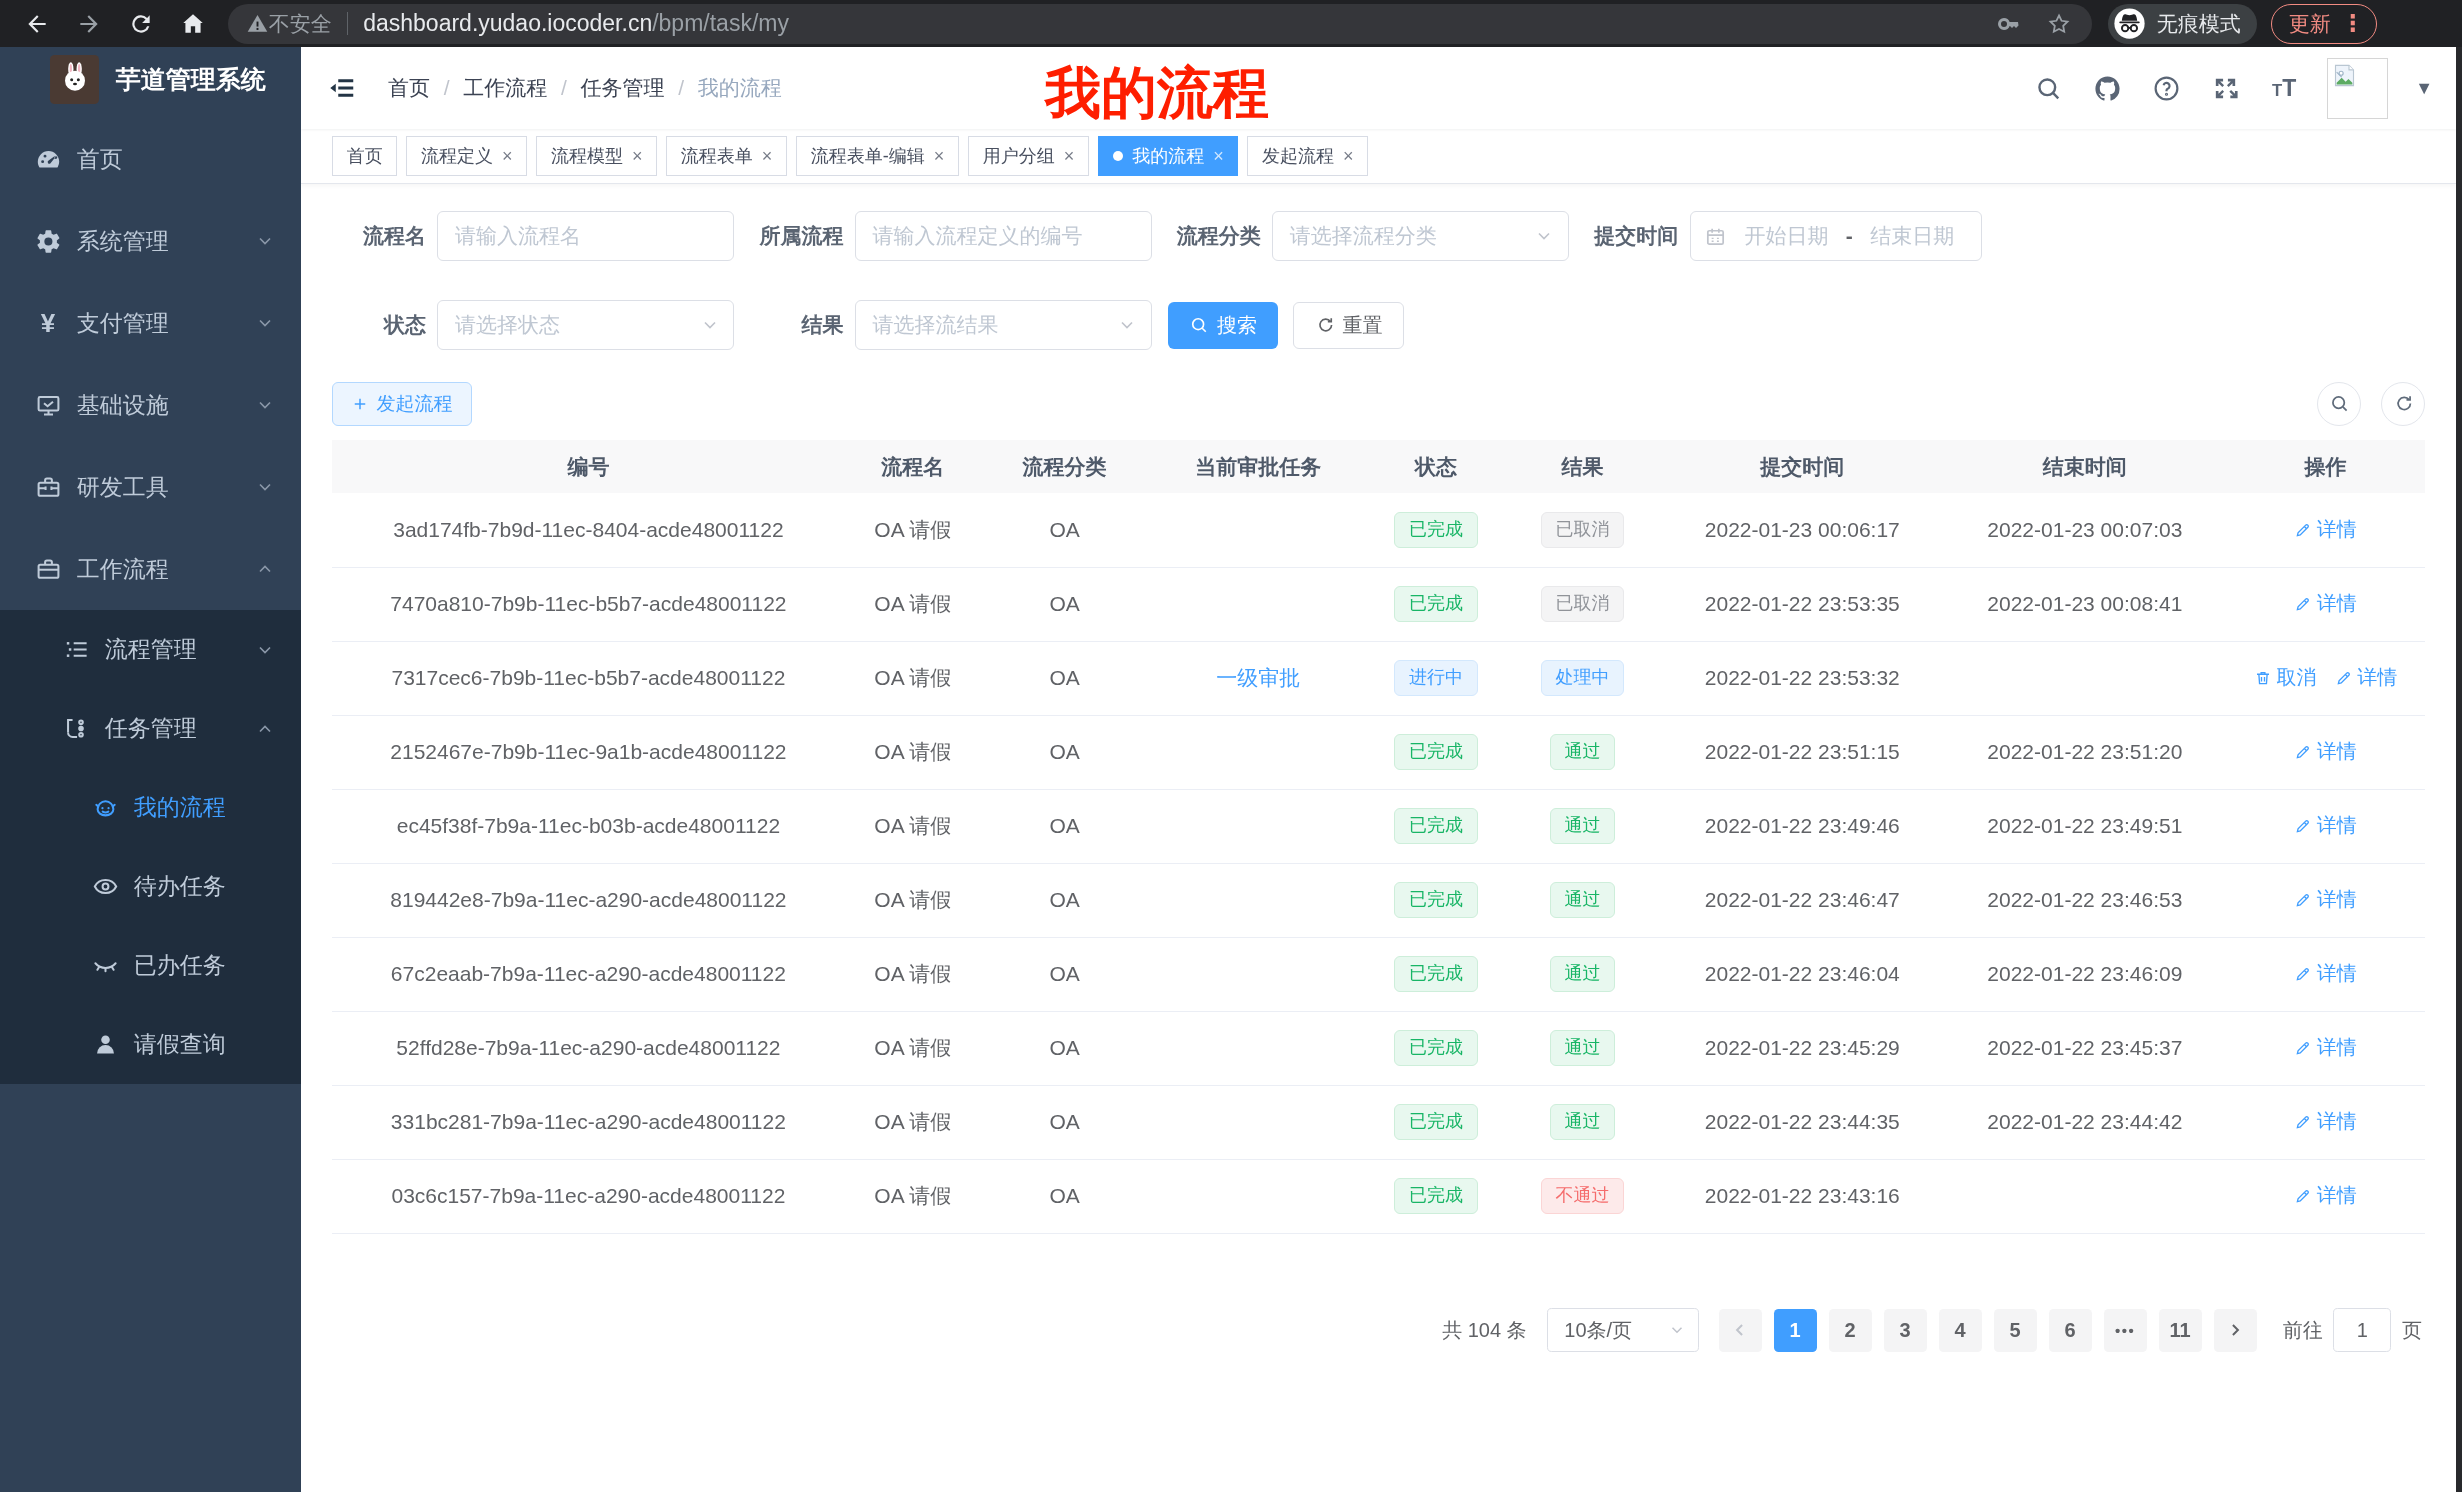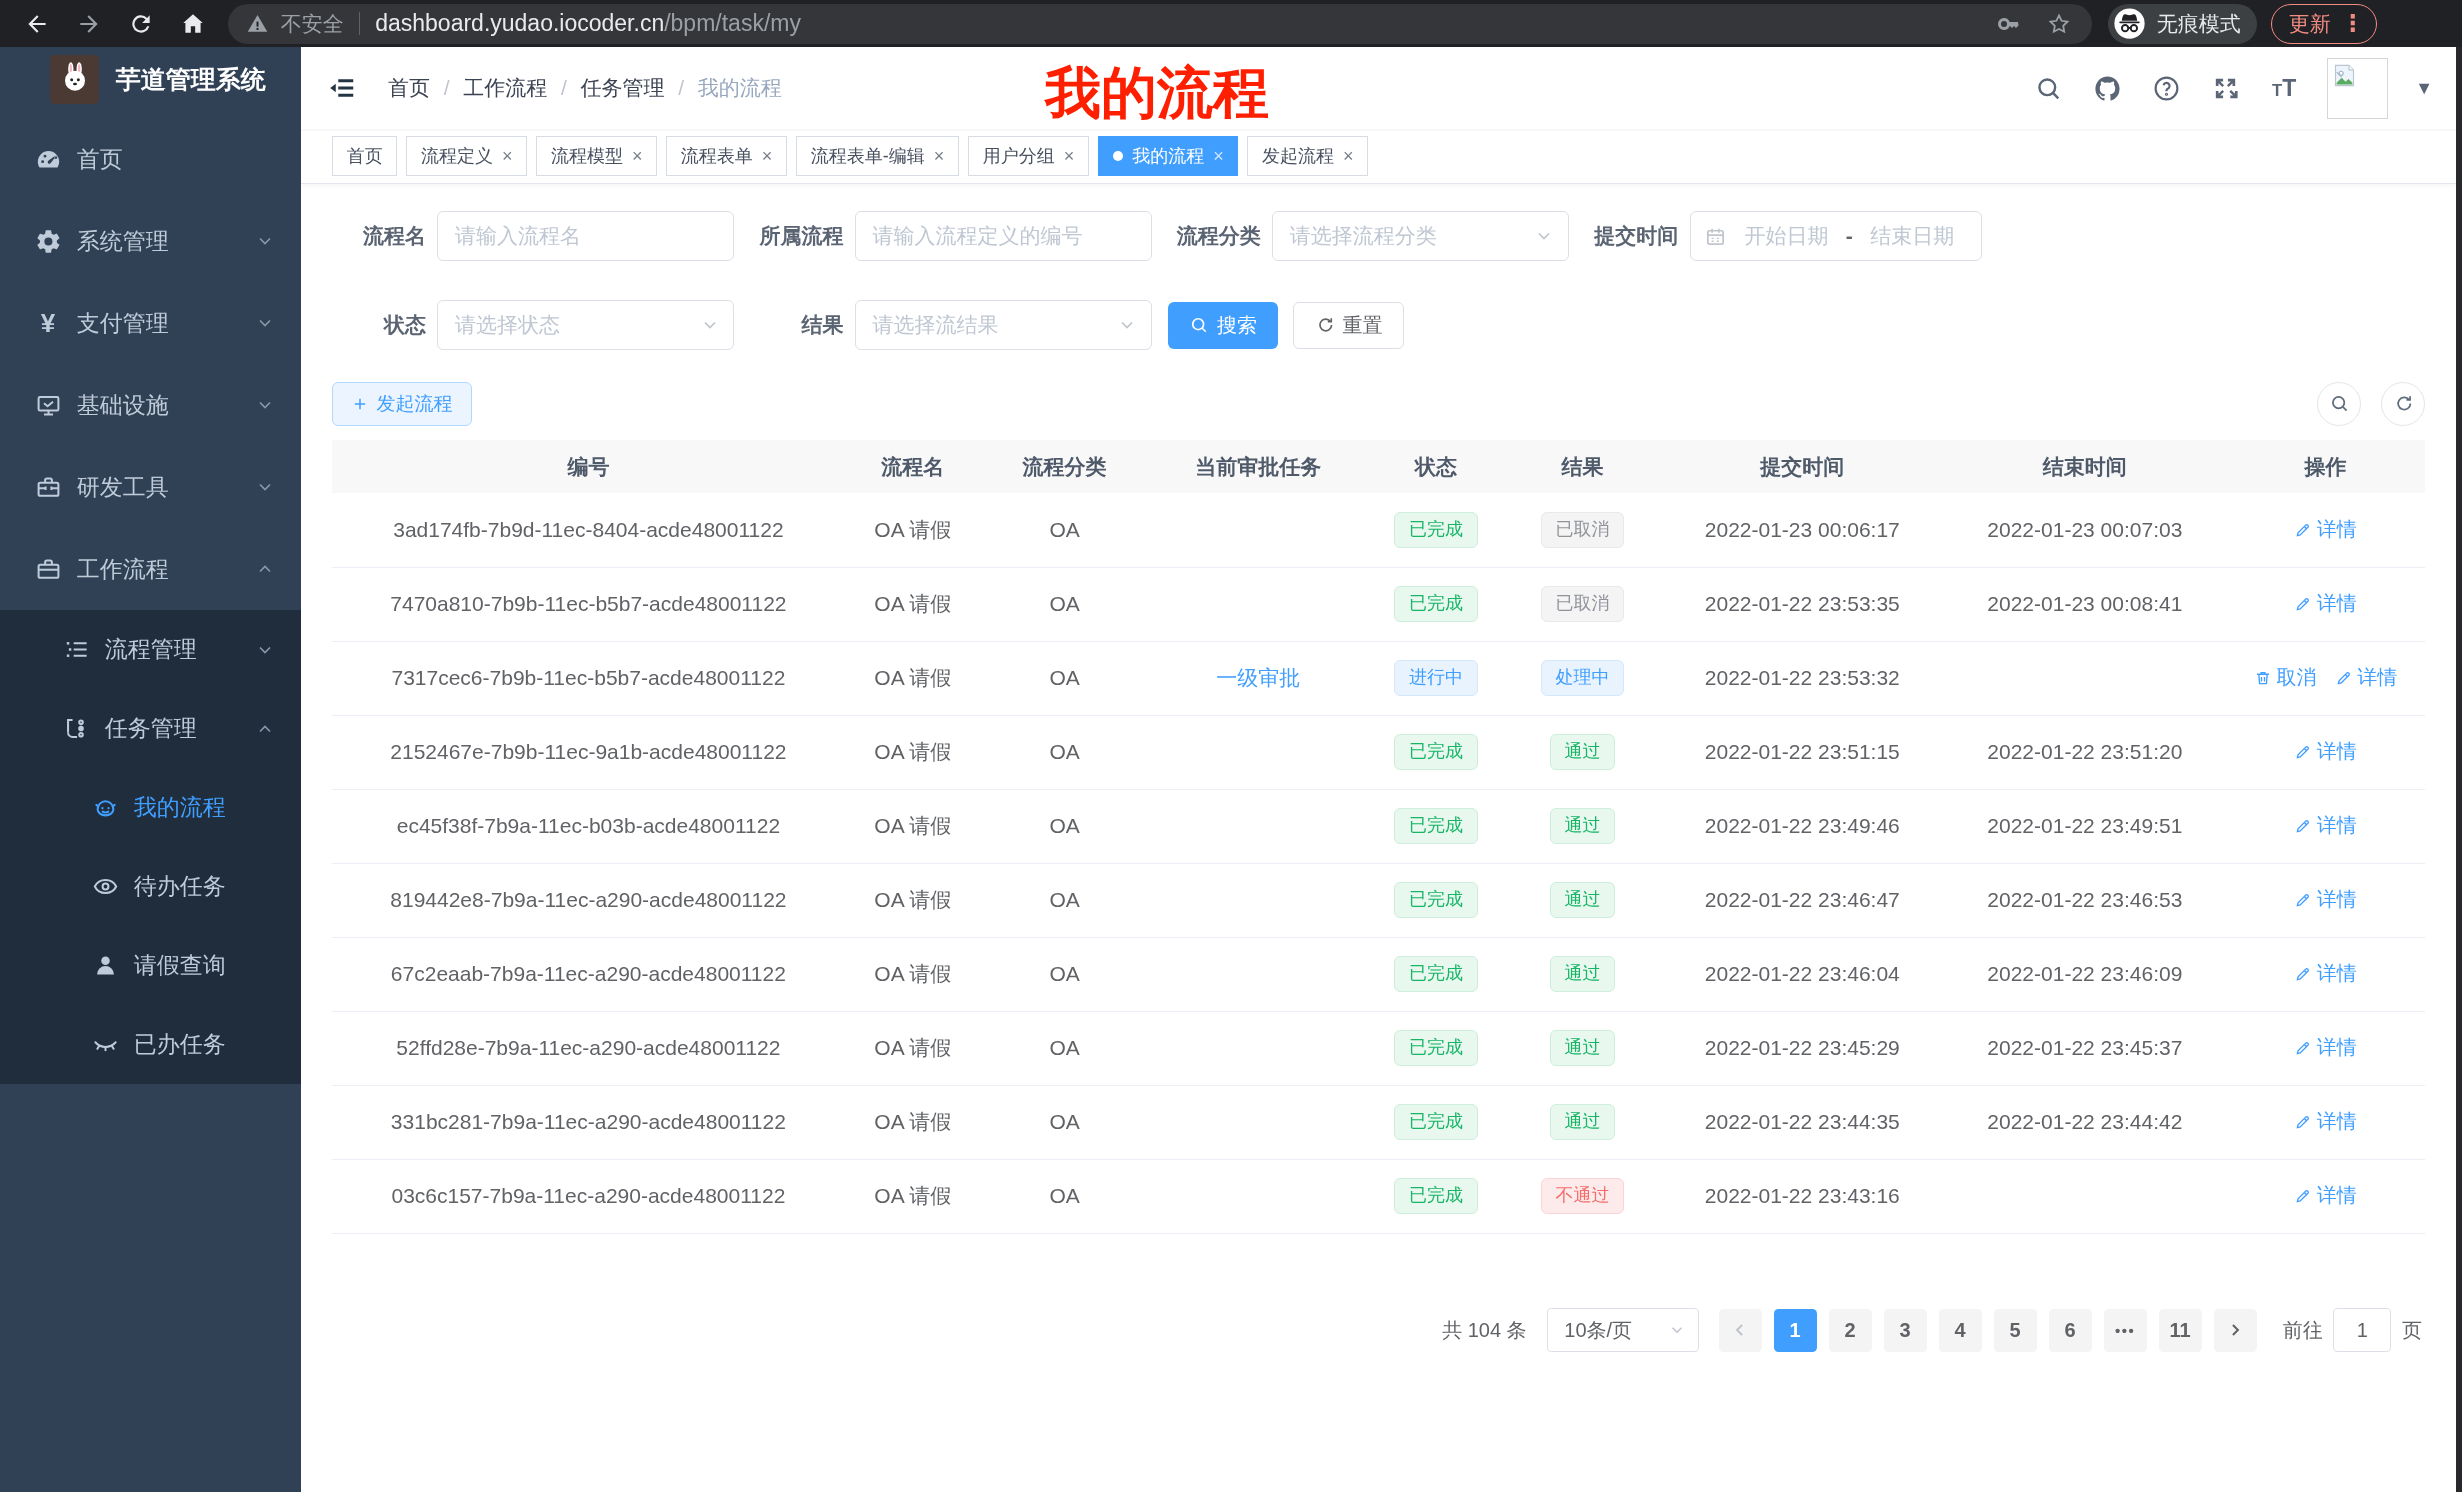--- a/index.html
+++ b/index.html
@@ -11,21 +11,21 @@
   
   .chrome { position:absolute; left:0; top:0; width:2462px; height:47px; background:#202124;
             display:flex; align-items:center; padding:0 10.7px; z-index:50; }
   .cbtn { width:40px; height:40px; display:flex; align-items:center; justify-content:center;
           color:#e8eaed; margin:0 6px; border-radius:50%; }
   .cbtn.dim { color:#9aa0a6; }
   .cbtn svg { width:26px; height:26px; }
   .omnibox { flex:0 0 auto; width:1864px; height:40px; margin-left:9px; background:#35363a;
              border-radius:20px; display:flex; align-items:center; padding:0 18px; }
   .warn svg { width:23px; height:23px; }
-  .nsec { color:#9aa0a6; font-size:21px; margin-left:12px; }
+  .nsec { color:#9aa0a6; font-size:21px; margin-left:0; }
   .odiv { width:1.5px; height:23px; background:#5f6368; margin:0 15px; }
   .url { font-size:23px; color:#e8eaed; white-space:nowrap; }
   .url .path { color:#9aa0a6; }
   .obx-right { margin-left:auto; display:flex; align-items:center; gap:20px; color:#9aa0a6; }
   .obx-right svg { width:24px; height:24px; }
   .incog { height:40px; margin-left:16.7px; background:#3c4043; border-radius:20px;
            display:flex; align-items:center; gap:10.7px; padding:0 16.7px 0 4.6px;
            color:#e8eaed; font-size:21px; }
   .incog-ico svg { width:33px; height:33px; }
   .update { height:40px; margin-left:13.7px; border:1.5px solid #f28b82; border-radius:20px;
@@ -368,35 +368,35 @@
             <span class="mi-ico">
               <svg viewBox="0 0 24 24" fill="none" stroke="currentColor" stroke-width="1.8">
                 <path d="M2.5 12C4 9 7.5 6.2 12 6.2S20 9 21.5 12C20 15 16.5 17.8 12 17.8S4 15 2.5 12z"></path>
                 <circle cx="12" cy="12" r="2.6"></circle>
               </svg>
             </span>
             <span class="mi-label">待办任务</span>
           </div>
           <div class="menu-item lvl3">
             <span class="mi-ico">
+              <svg viewBox="0 0 24 24" fill="none" stroke="currentColor" stroke-width="1.8" stroke-linecap="round">
+                <path d="M3 10c2.4 2.8 5.5 4.2 9 4.2S18.6 12.8 21 10"></path>
+                <path d="M6.2 13.5 4.8 15.8M12 14.5V17M17.8 13.5l1.4 2.3"></path>
+              </svg>
+            </span>
+            <span class="mi-label">已办任务</span>
+          </div>
+          <div class="menu-item lvl3">
+            <span class="mi-ico">
               <svg viewBox="0 0 24 24" fill="currentColor">
                 <circle cx="12" cy="7.8" r="3.8"></circle>
                 <path d="M4.5 20a7.5 7.5 0 0 1 15 0z"></path>
               </svg>
             </span>
             <span class="mi-label">请假查询</span>
-          </div>
-          <div class="menu-item lvl3">
-            <span class="mi-ico">
-              <svg viewBox="0 0 24 24" fill="none" stroke="currentColor" stroke-width="1.8" stroke-linecap="round">
-                <path d="M3 10c2.4 2.8 5.5 4.2 9 4.2S18.6 12.8 21 10"></path>
-                <path d="M6.2 13.5 4.8 15.8M12 14.5V17M17.8 13.5l1.4 2.3"></path>
-              </svg>
-            </span>
-            <span class="mi-label">已办任务</span>
           </div>
         </div>
       </nav>
   </aside>
 
   <main class="main">
     <div class="navbar">
       <button class="hamburger">
         <svg viewBox="0 0 24 24" fill="currentColor">
             <path d="M9 5h12v2.4H9zM9 10.8h12v2.4H9zM9 16.6h12V19H9zM7 8.6 2.6 12 7 15.4V8.6z"></path>

